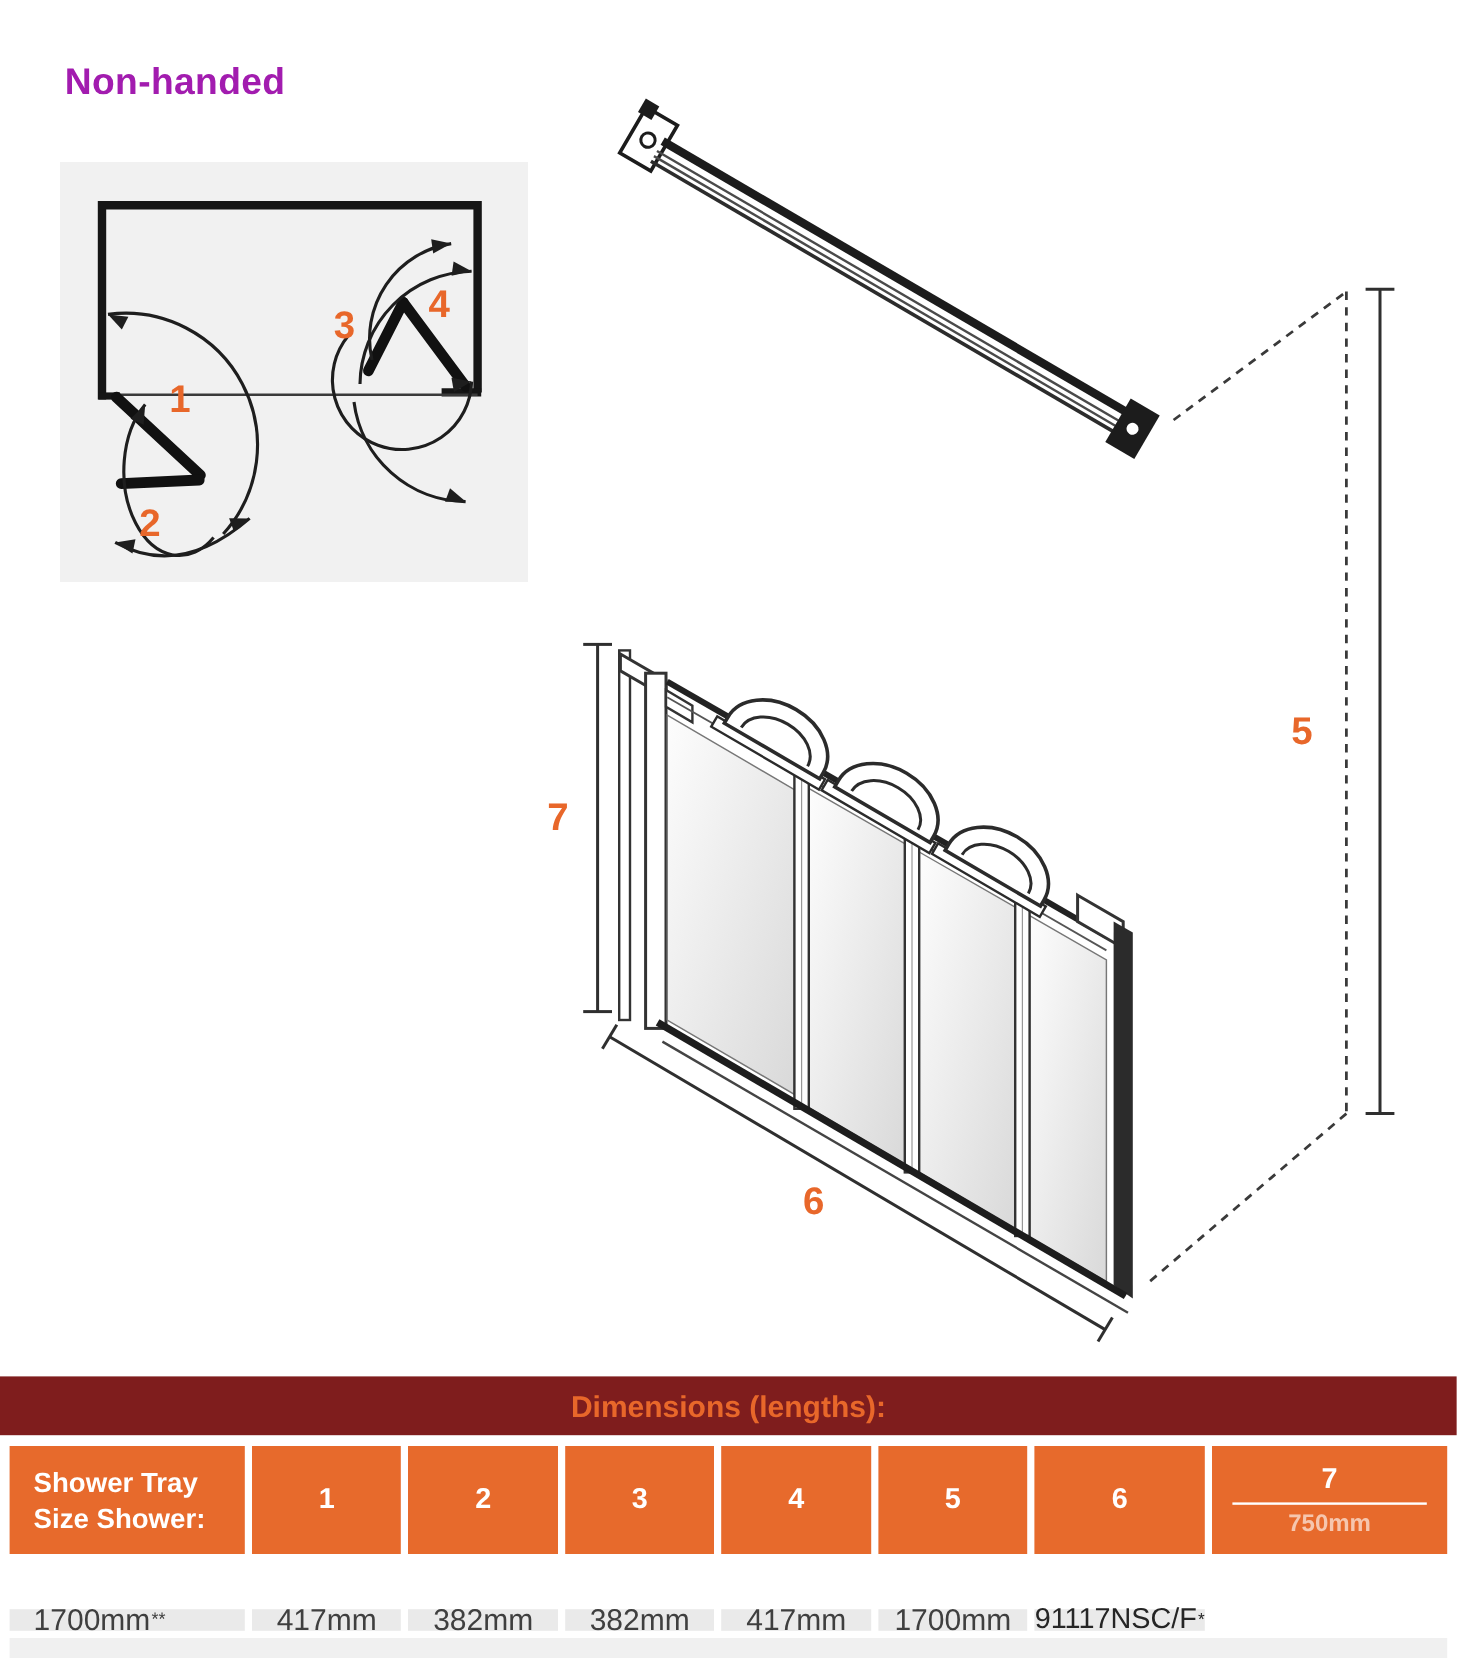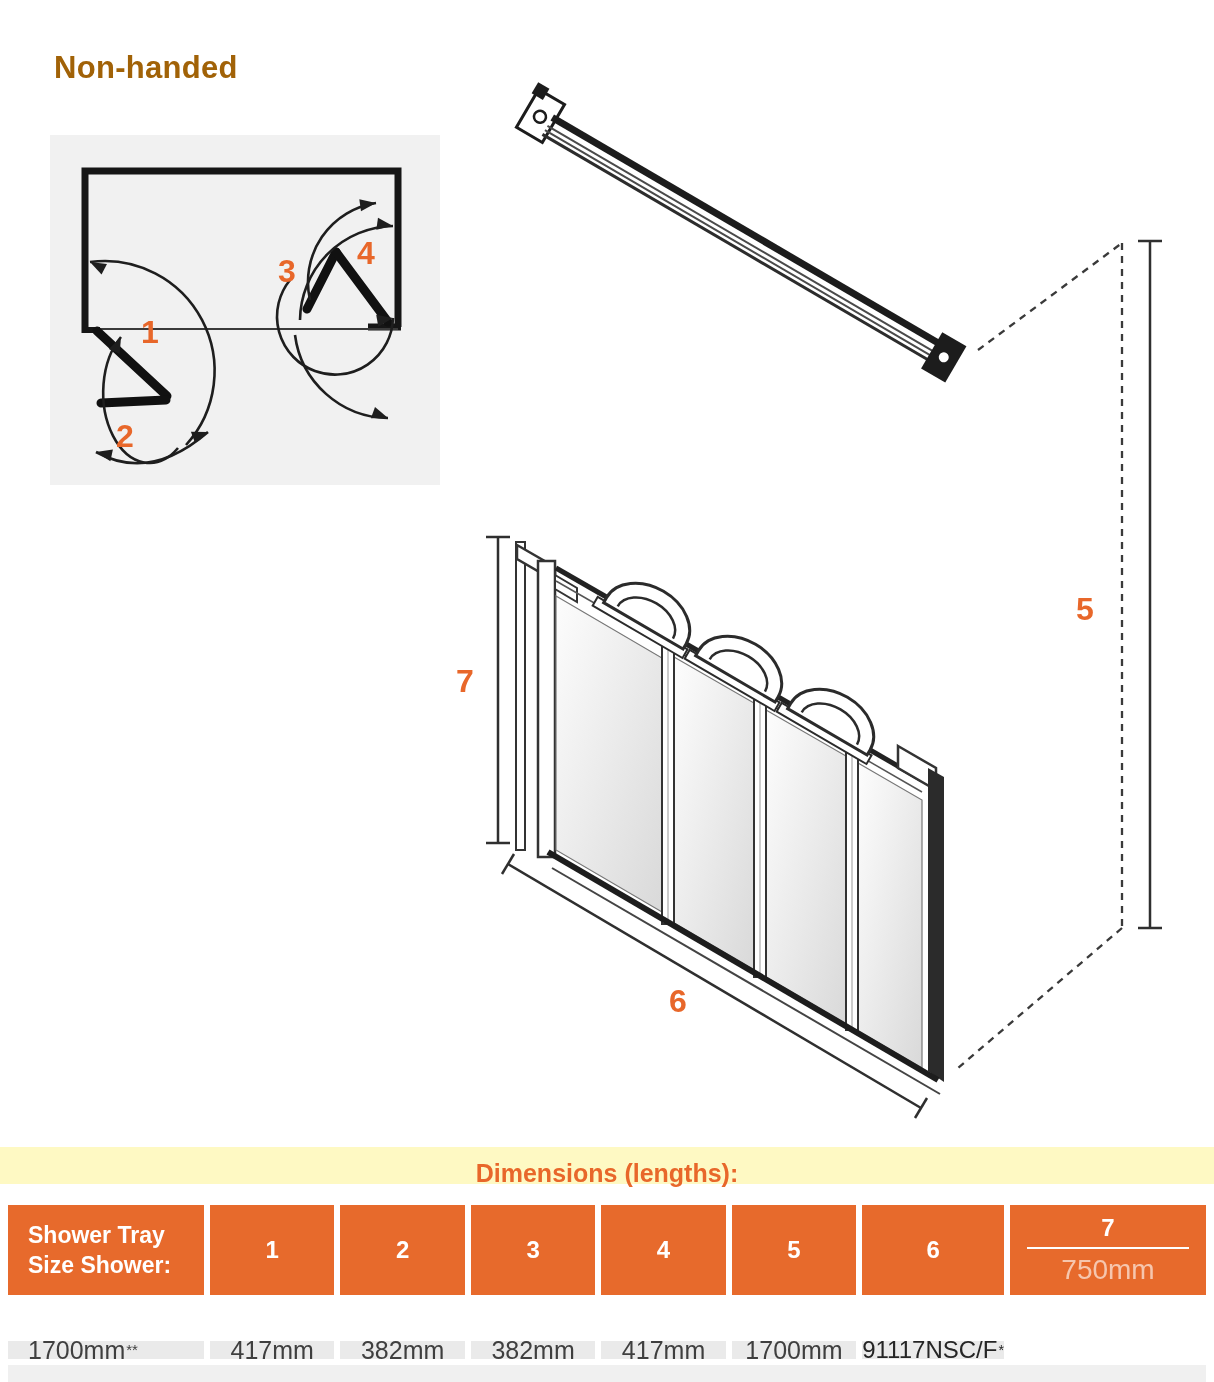--- a/index.html
+++ b/index.html
@@ -2,47 +2,47 @@
 <html><head>
 <meta charset="utf-8">
 <style>
   html,body{margin:0;padding:0;background:#fff;}
   body{
     width:1214px;height:1382px;position:relative;overflow:hidden;
     font-family:"Liberation Sans", sans-serif;
   }
   .page-title{
     position:absolute;left:54px;top:50px;margin:0;
-    font-size:31px;font-weight:bold;color:#a16207;letter-spacing:.3px;
+    font-size:31px;font-weight:bold;color:#a21caf;letter-spacing:.3px;
   }
   #drawing{position:absolute;left:0;top:0;}
   .dim-num{font-size:32px;font-weight:bold;fill:#E8672A;}
   
   .bottom-section{position:absolute;left:0;top:1147px;width:1214px;height:235px;background:#fff;}
-  .dims-strip{position:absolute;left:0;top:0;width:100%;height:37px;background:#fef9c3;}
+  .dims-strip{position:absolute;left:0;top:0;width:100%;height:49px;background:#7f1d1d;}
   .dims-title{
     text-align:center;line-height:52px;font-size:25px;font-weight:bold;color:#E8672A;
   }
   .spec-table{
     position:absolute;left:8px;right:8px;top:58px;
     display:grid;
     grid-template-columns:196px repeat(6,1fr) 196px;
     grid-template-rows:90px 58px;
     column-gap:6px;row-gap:6px;
   }
   .hcell{
     background:#E76A2C;color:#fff;font-weight:bold;font-size:24px;
     display:flex;align-items:center;justify-content:center;
   }
   .hcell.rowlabel{
     justify-content:flex-start;padding-left:20px;font-size:23px;line-height:30px;
   }
   .hcell.col7{flex-direction:column;padding:0 10px;}
   .col7-divider{width:92%;height:2px;background:#fff;margin:5px 0;}
-  .col7-sub{font-weight:normal;font-size:28px;color:rgba(255,255,255,.62);}
+  .col7-sub{font-weight:bold;font-size:20px;color:rgba(255,255,255,.62);}
   .dcell{
     background:#EAEAEA;color:#3f3f3f;font-size:25px;
     display:flex;align-items:center;justify-content:center;margin-top:40px;
   }
   .dcell.rowhead{justify-content:flex-start;padding-left:20px;}
   .dcell.code{font-weight:normal;color:#252525;font-size:24px;}
   .dcell sup{font-size:60%;line-height:0;margin-left:1px;}
   .next-row-sliver{
     position:absolute;left:8px;right:8px;bottom:0;height:17px;background:#F0F0F0;
   }

